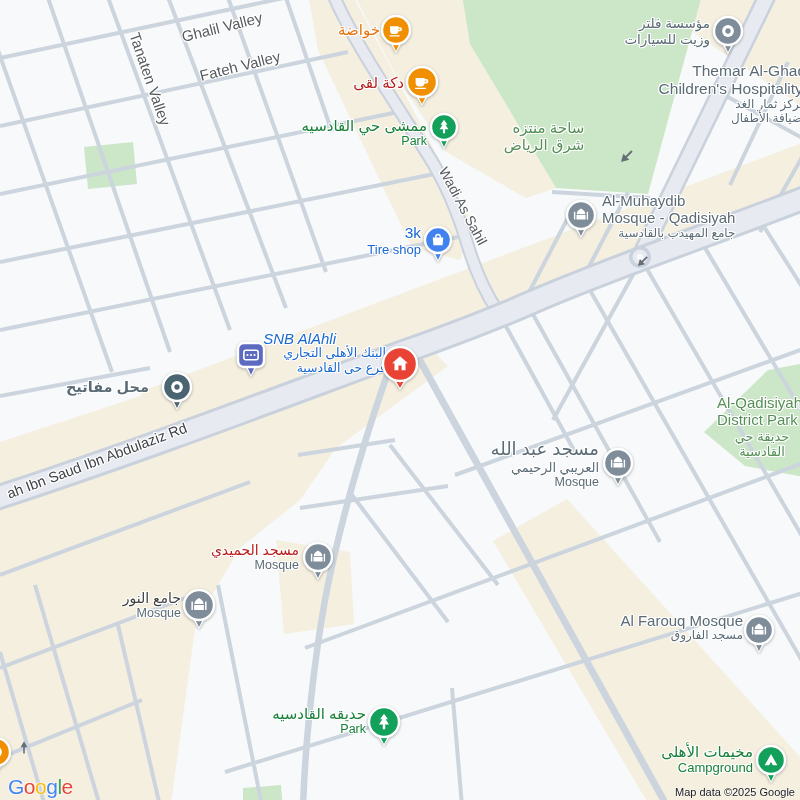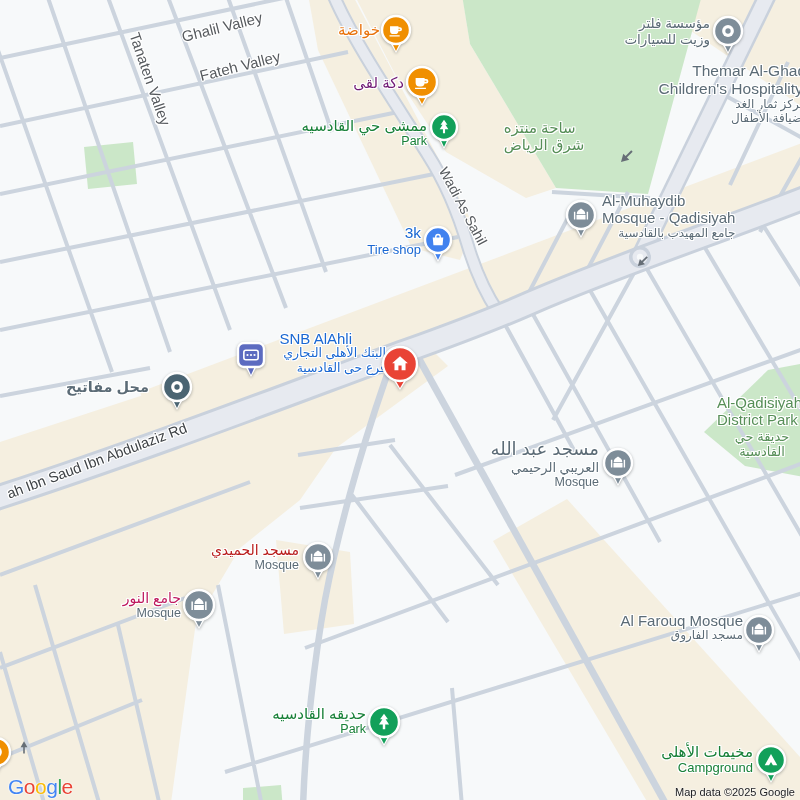--- a/index.html
+++ b/index.html
@@ -110,27 +110,27 @@
       <div class="lbl" style="left: 463px; top: 206px; text-align: center; transform: translate(-50%, -50%) rotate(62deg);">
         <span style="font-size: 14px; color: rgb(86, 90, 94);">Wadi As Sahil</span>
       </div>
       <div class="lbl" style="left: 97px; top: 461px; text-align: center; transform: translate(-50%, -50%) rotate(-20.5deg);">
         <span style="font-size: 14.5px; color: rgb(62, 66, 70);">ah Ibn Saud Ibn Abdulaziz Rd</span>
       </div>
       <div class="lbl" style="left: 380px; top: 21px; text-align: right; transform: translateX(-100%);">
         <span dir="rtl" style="font-size: 15px; color: rgb(232, 113, 10);">خواضة</span>
       </div>
       <div class="lbl" style="left: 404px; top: 74px; text-align: right; transform: translateX(-100%);">
-        <span dir="rtl" style="font-size: 15px; color: #701a75;">دكة لقى</span>
+        <span dir="rtl" style="font-size: 15px; color: #b91c1c;">دكة لقى</span>
       </div>
       <div class="lbl" style="left: 427px; top: 117px; text-align: right; transform: translateX(-100%);">
         <span dir="rtl" style="font-size: 15px; color: rgb(24, 128, 56);">ممشى حي القادسيه</span>
         <span style="font-size: 12.5px; color: rgb(24, 128, 56);">Park</span>
       </div>
-      <div class="lbl" style="left: 544px; top: 119px; text-align: left; transform: translateX(-50%);">
+      <div class="lbl" style="left: 544px; top: 119px; text-align: right; transform: translateX(-50%);">
         <span dir="rtl" style="font-size: 15px; color: rgb(86, 142, 87);">ساحة منتزه</span>
         <span dir="rtl" style="font-size: 15px; color: rgb(86, 142, 87);">شرق الرياض</span>
       </div>
       <div class="lbl" style="left: 710px; top: 16px; text-align: right; transform: translateX(-100%);">
         <span dir="rtl" style="font-size: 13.5px; color: rgb(91, 107, 118);">مؤسسة فلتر</span>
         <span dir="rtl" style="font-size: 13.5px; color: rgb(91, 107, 118);">وزيت للسيارات</span>
       </div>
       <div class="lbl" style="left: 806px; top: 62px; text-align: right; transform: translateX(-100%);">
         <span style="font-size: 15.5px; color: rgb(91, 107, 118);">Themar Al-Ghad</span>
         <span style="font-size: 15.5px; color: rgb(91, 107, 118);">Children's Hospitality.</span>
@@ -139,21 +139,21 @@
       </div>
       <div class="lbl" style="left: 602px; top: 192px;">
         <span style="font-size: 15px; color: rgb(91, 107, 118);">Al-Muhaydib</span>
         <span style="font-size: 15px; color: rgb(91, 107, 118);">Mosque - Qadisiyah</span>
         <span dir="rtl" style="font-size: 12px; color: rgb(91, 107, 118);">جامع المهيدب بالقادسية</span>
       </div>
       <div class="lbl" style="left: 421px; top: 224px; text-align: right; transform: translateX(-100%);">
         <span style="font-size: 15.5px; color: rgb(25, 103, 210);">3k</span>
         <span style="font-size: 13px; color: rgb(25, 103, 210);">Tire shop</span>
       </div>
-      <div class="lbl" style="left: 352px; top: 330px; text-align: right; transform: translateX(-100%);">
+      <div class="lbl" style="left: 336px; top: 330px; text-align: right; transform: translateX(-100%); font-style: italic;">
         <span style="font-size: 15px; color: rgb(25, 103, 210);">SNB AlAhli</span>
       </div>
       <div class="lbl" style="left: 386px; top: 346px; text-align: right; transform: translateX(-100%);">
         <span dir="rtl" style="font-size: 12.5px; color: rgb(25, 103, 210);">البنك الأهلى التجاري</span>
         <span dir="rtl" style="font-size: 12.5px; color: rgb(25, 103, 210);">فرع حى القادسية</span>
       </div>
       <div class="lbl" style="left: 149px; top: 379px; text-align: left; transform: translateX(-100%); font-weight: bold;">
         <span dir="rtl" style="font-size: 14.5px; color: rgb(91, 107, 118);">محل مفاتيح</span>
       </div>
       <div class="lbl" style="left: 599px; top: 439px; text-align: right; transform: translateX(-100%);">
@@ -167,21 +167,21 @@
       </div>
       <div class="lbl" style="left: 762px; top: 429px; text-align: center; transform: translateX(-50%);">
         <span dir="rtl" style="font-size: 13px; color: rgb(86, 142, 87);">حديقة حي</span>
         <span dir="rtl" style="font-size: 13px; color: rgb(86, 142, 87);">القادسية</span>
       </div>
       <div class="lbl" style="left: 299px; top: 542px; text-align: right; transform: translateX(-100%);">
         <span dir="rtl" style="font-size: 14px; color: #b91c1c;">مسجد الحميدي</span>
         <span style="font-size: 12.5px; color: rgb(91, 107, 118);">Mosque</span>
       </div>
       <div class="lbl" style="left: 181px; top: 590px; text-align: right; transform: translateX(-100%);">
-        <span dir="rtl" style="font-size: 14px; color: #be185d;">جامع النور</span>
+        <span dir="rtl" style="font-size: 14px; color: #404040;">جامع النور</span>
         <span style="font-size: 12.5px; color: rgb(91, 107, 118);">Mosque</span>
       </div>
       <div class="lbl" style="left: 743px; top: 612px; text-align: right; transform: translateX(-100%);">
         <span style="font-size: 15px; color: rgb(91, 107, 118);">Al Farouq Mosque</span>
         <span dir="rtl" style="font-size: 12px; color: rgb(91, 107, 118);">مسجد الفاروق</span>
       </div>
       <div class="lbl" style="left: 366px; top: 705px; text-align: right; transform: translateX(-100%);">
         <span dir="rtl" style="font-size: 15px; color: rgb(24, 128, 56);">حديقه القادسيه</span>
         <span style="font-size: 12.5px; color: rgb(24, 128, 56);">Park</span>
       </div>

